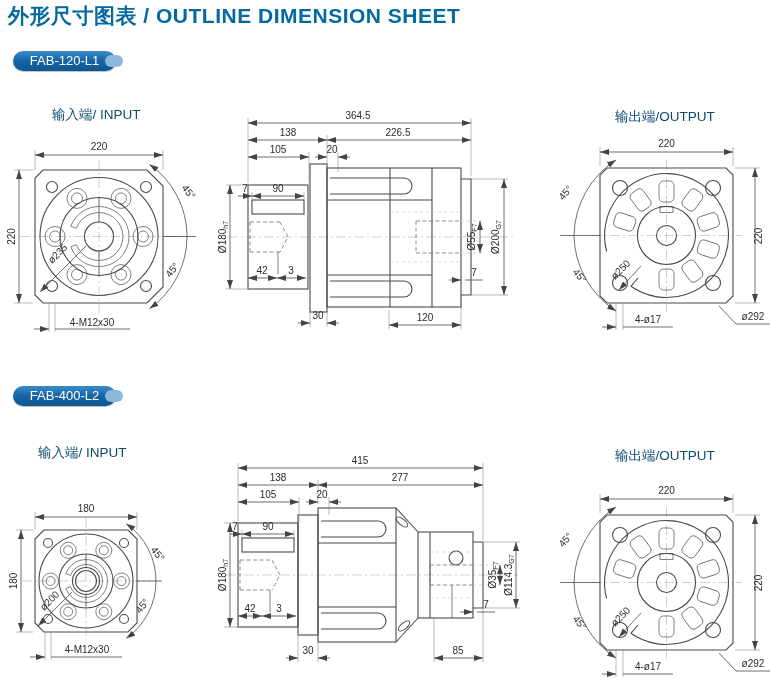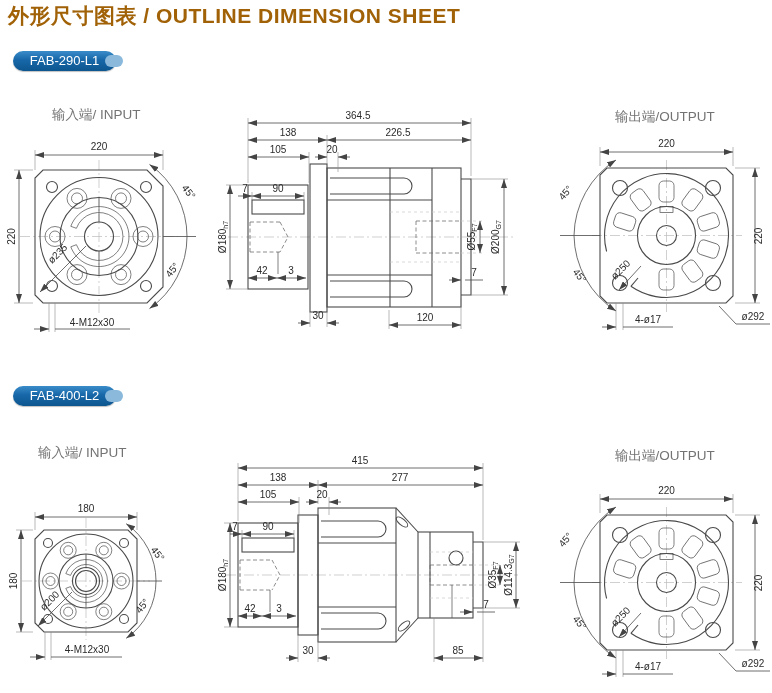--- a/index.html
+++ b/index.html
@@ -1,26 +1,26 @@
 <!DOCTYPE html>
 <html><head>
 <meta charset="utf-8">
 <style>
   html,body{margin:0;padding:0;background:#fff;}
   .sheet{position:relative;width:772px;height:693px;background:#fff;overflow:hidden;
          font-family:"Liberation Sans",sans-serif;}
   .title{position:absolute;left:8px;top:2px;margin:0;font-size:21px;font-weight:bold;
-         color:#a16207;letter-spacing:.5px;white-space:nowrap;}
+         color:#0369a1;letter-spacing:.5px;white-space:nowrap;}
   .badge{position:absolute;left:13px;width:103px;height:20px;line-height:20px;text-align:center;
          color:#fff;font-size:13px;border-radius:10px;z-index:1;
          background:linear-gradient(180deg,#3a8cc9 0%,#1767a8 45%,#0d568f 100%);
          box-shadow:0 1px 1px rgba(0,0,0,.25);}
   .badge::after{content:"";position:absolute;right:-7px;top:4px;width:18px;height:12px;
          background:#8bb9dc;border-radius:6px;z-index:-1;}
-  .vlabel{position:absolute;font-size:13.5px;color:#737373;font-weight:500;white-space:nowrap;}
+  .vlabel{position:absolute;font-size:13.5px;color:#0c4a6e;font-weight:500;white-space:nowrap;}
   svg{position:absolute;overflow:visible;}
   svg text{font-family:"Liberation Sans",sans-serif;font-size:10px;fill:#2b2b2b;text-anchor:middle;}
   .fit{font-size:7px;}
   .draw *{stroke:#4a4a4a;stroke-width:1.1;fill:none;}
   .thin *{stroke:#4a4a4a;stroke-width:.7;fill:none;}
   .dim line,.dim path{stroke:#4a4a4a;stroke-width:.8;fill:none;}
   .ext line{stroke:#8b8b8b;stroke-width:.6;}
   .cl line{stroke:#bcbcbc;stroke-width:.7;stroke-dasharray:10 3 2 3;}
   .hid *{stroke:#6f6f6f;stroke-width:.8;stroke-dasharray:4 2.5;fill:none;}
   .hid2 *{stroke:#c9c9c9;stroke-width:.7;stroke-dasharray:3 3;fill:none;}
@@ -34,21 +34,21 @@
       <defs>
     <marker id="ar" viewBox="0 0 9 6" markerWidth="9" markerHeight="6" refX="9" refY="3" orient="auto-start-reverse" markerUnits="userSpaceOnUse">
       <path d="M0,0 L9,3 L0,6 Z" fill="#444"></path>
     </marker>
   </defs>
     </svg>
 
   <h1 class="title">外形尺寸图表 / OUTLINE DIMENSION SHEET</h1>
 
   <div class="badge" style="top:51px">
-    <span>FAB-290-L1</span>
+    <span>FAB-120-L1</span>
   </div>
 
   <div class="vlabel" style="left:52px;top:106px">输入端/ INPUT</div>
   <div class="vlabel" style="left:615px;top:108px">输出端/OUTPUT</div>
 
   <svg style="left:0;top:100px" width="230" height="260" viewBox="0 0 230 260">
     <g class="cl">
       <line x1="20" y1="136.5" x2="178" y2="136.5"></line>
         <line x1="99" y1="60" x2="99" y2="213"></line>
     </g>

